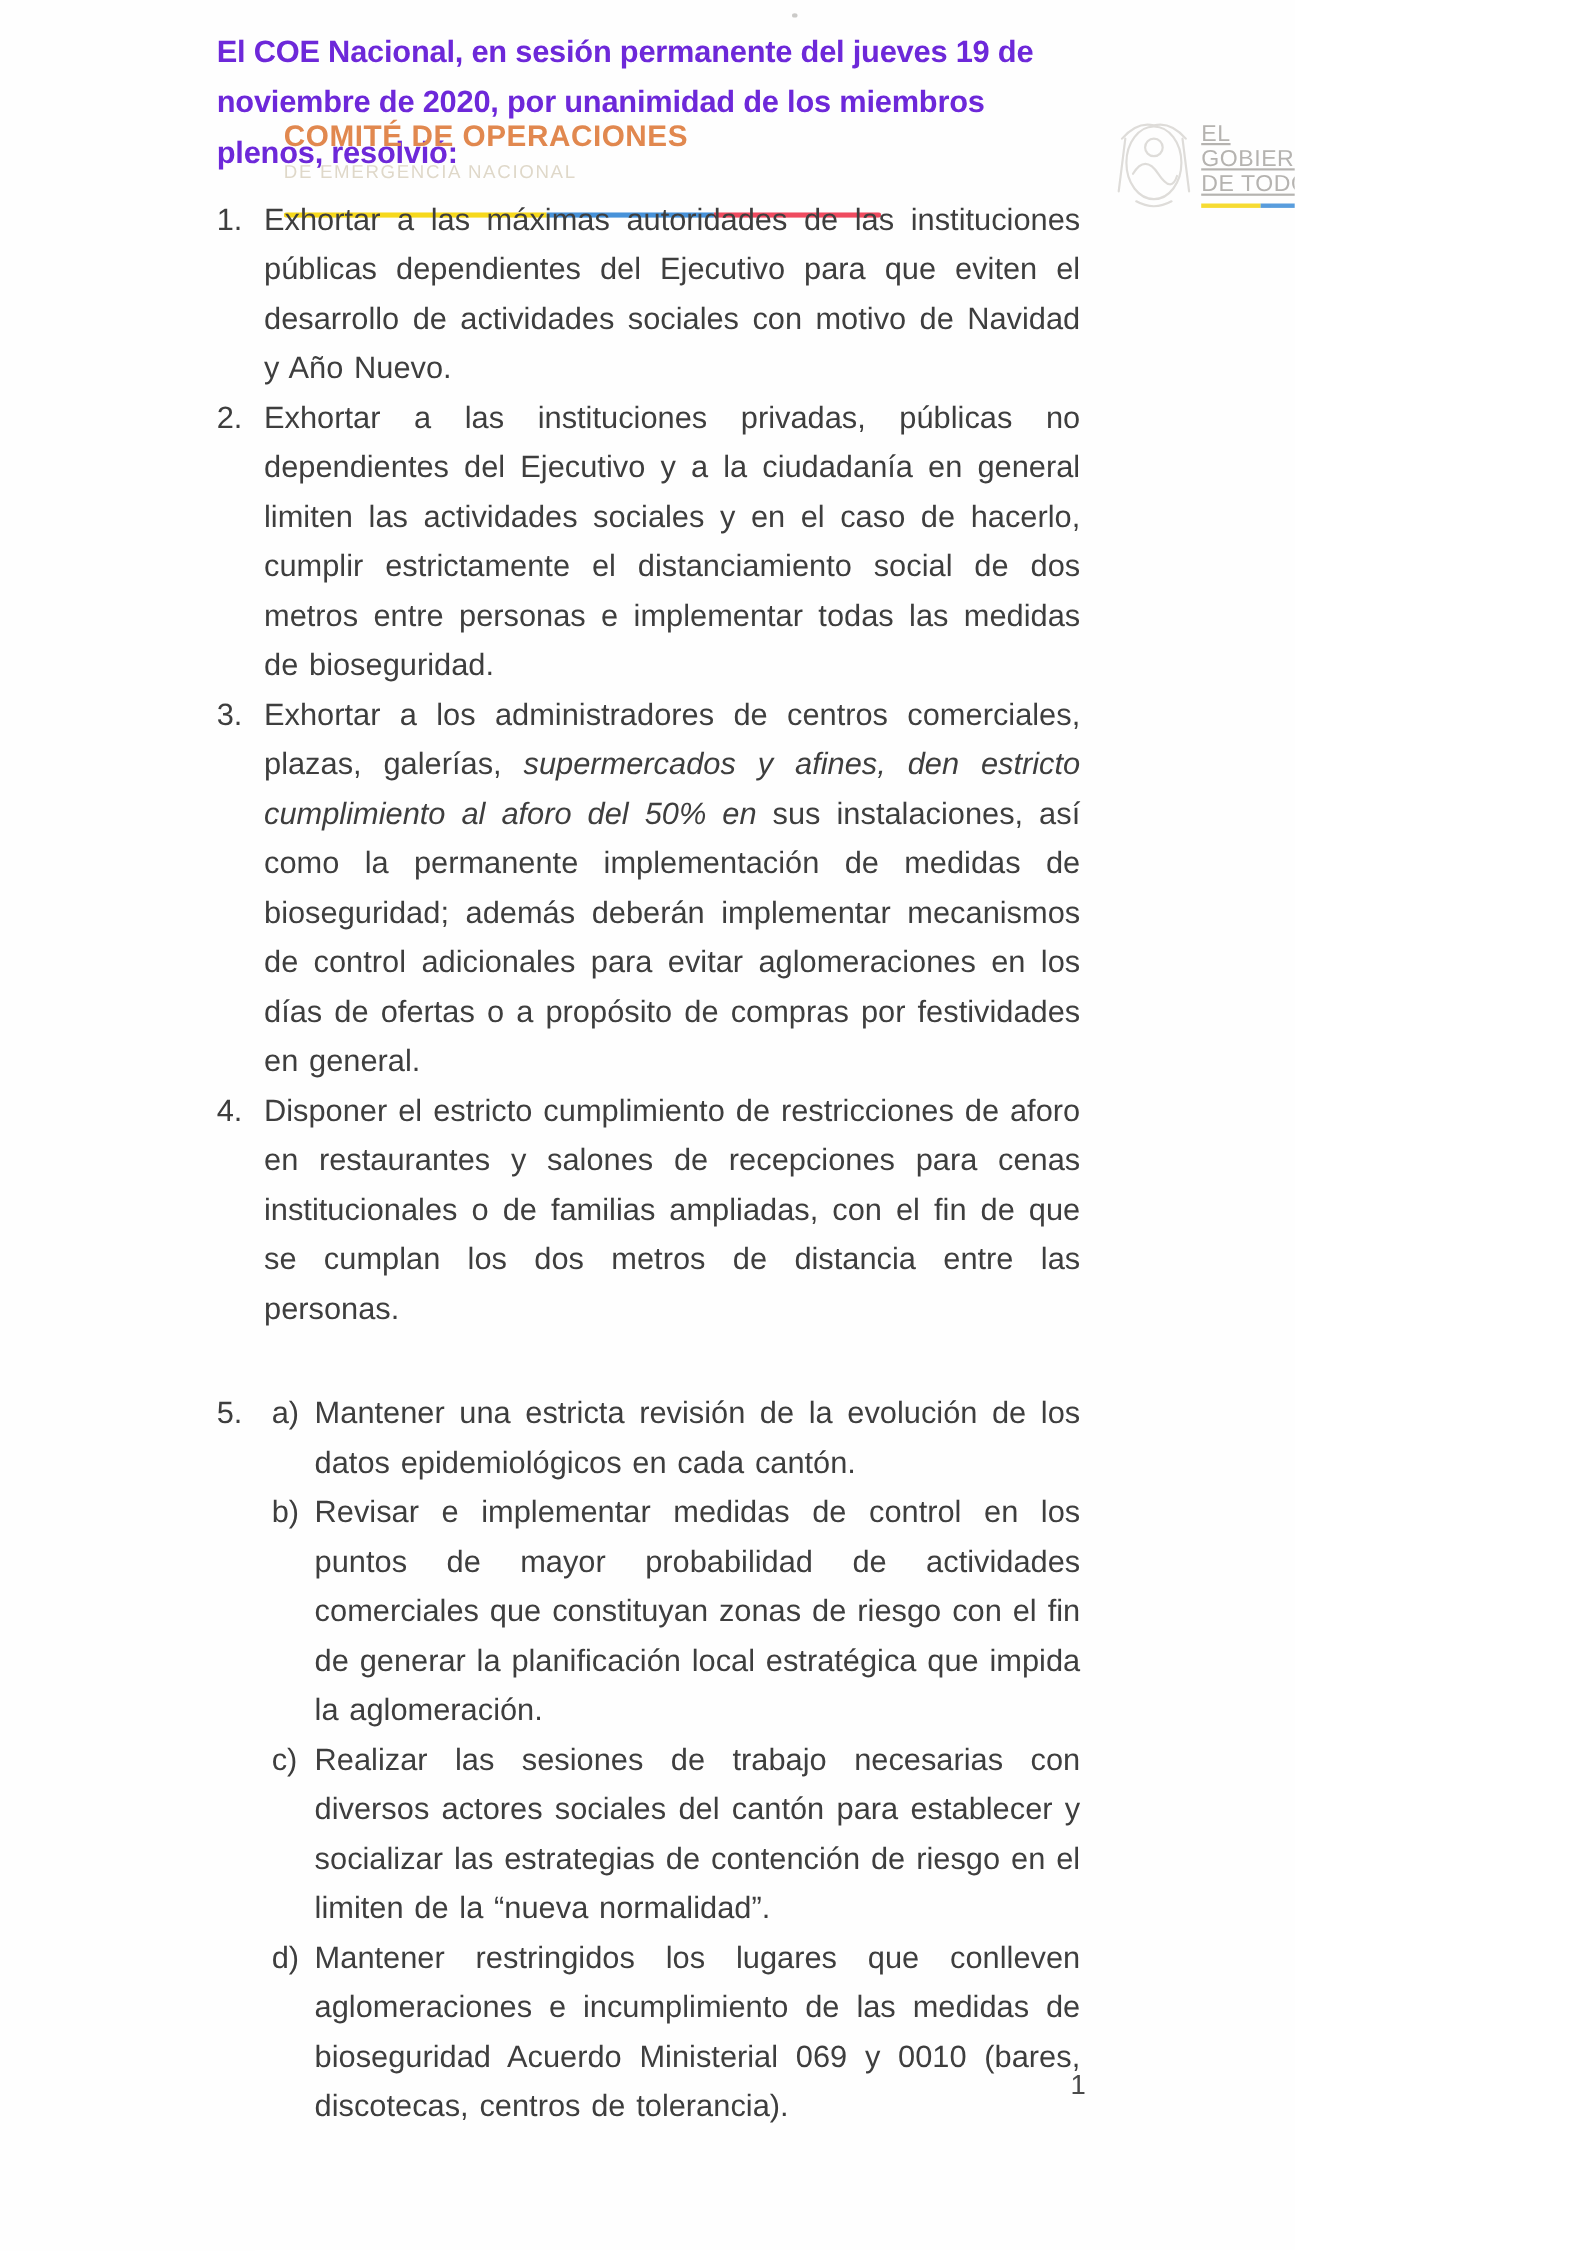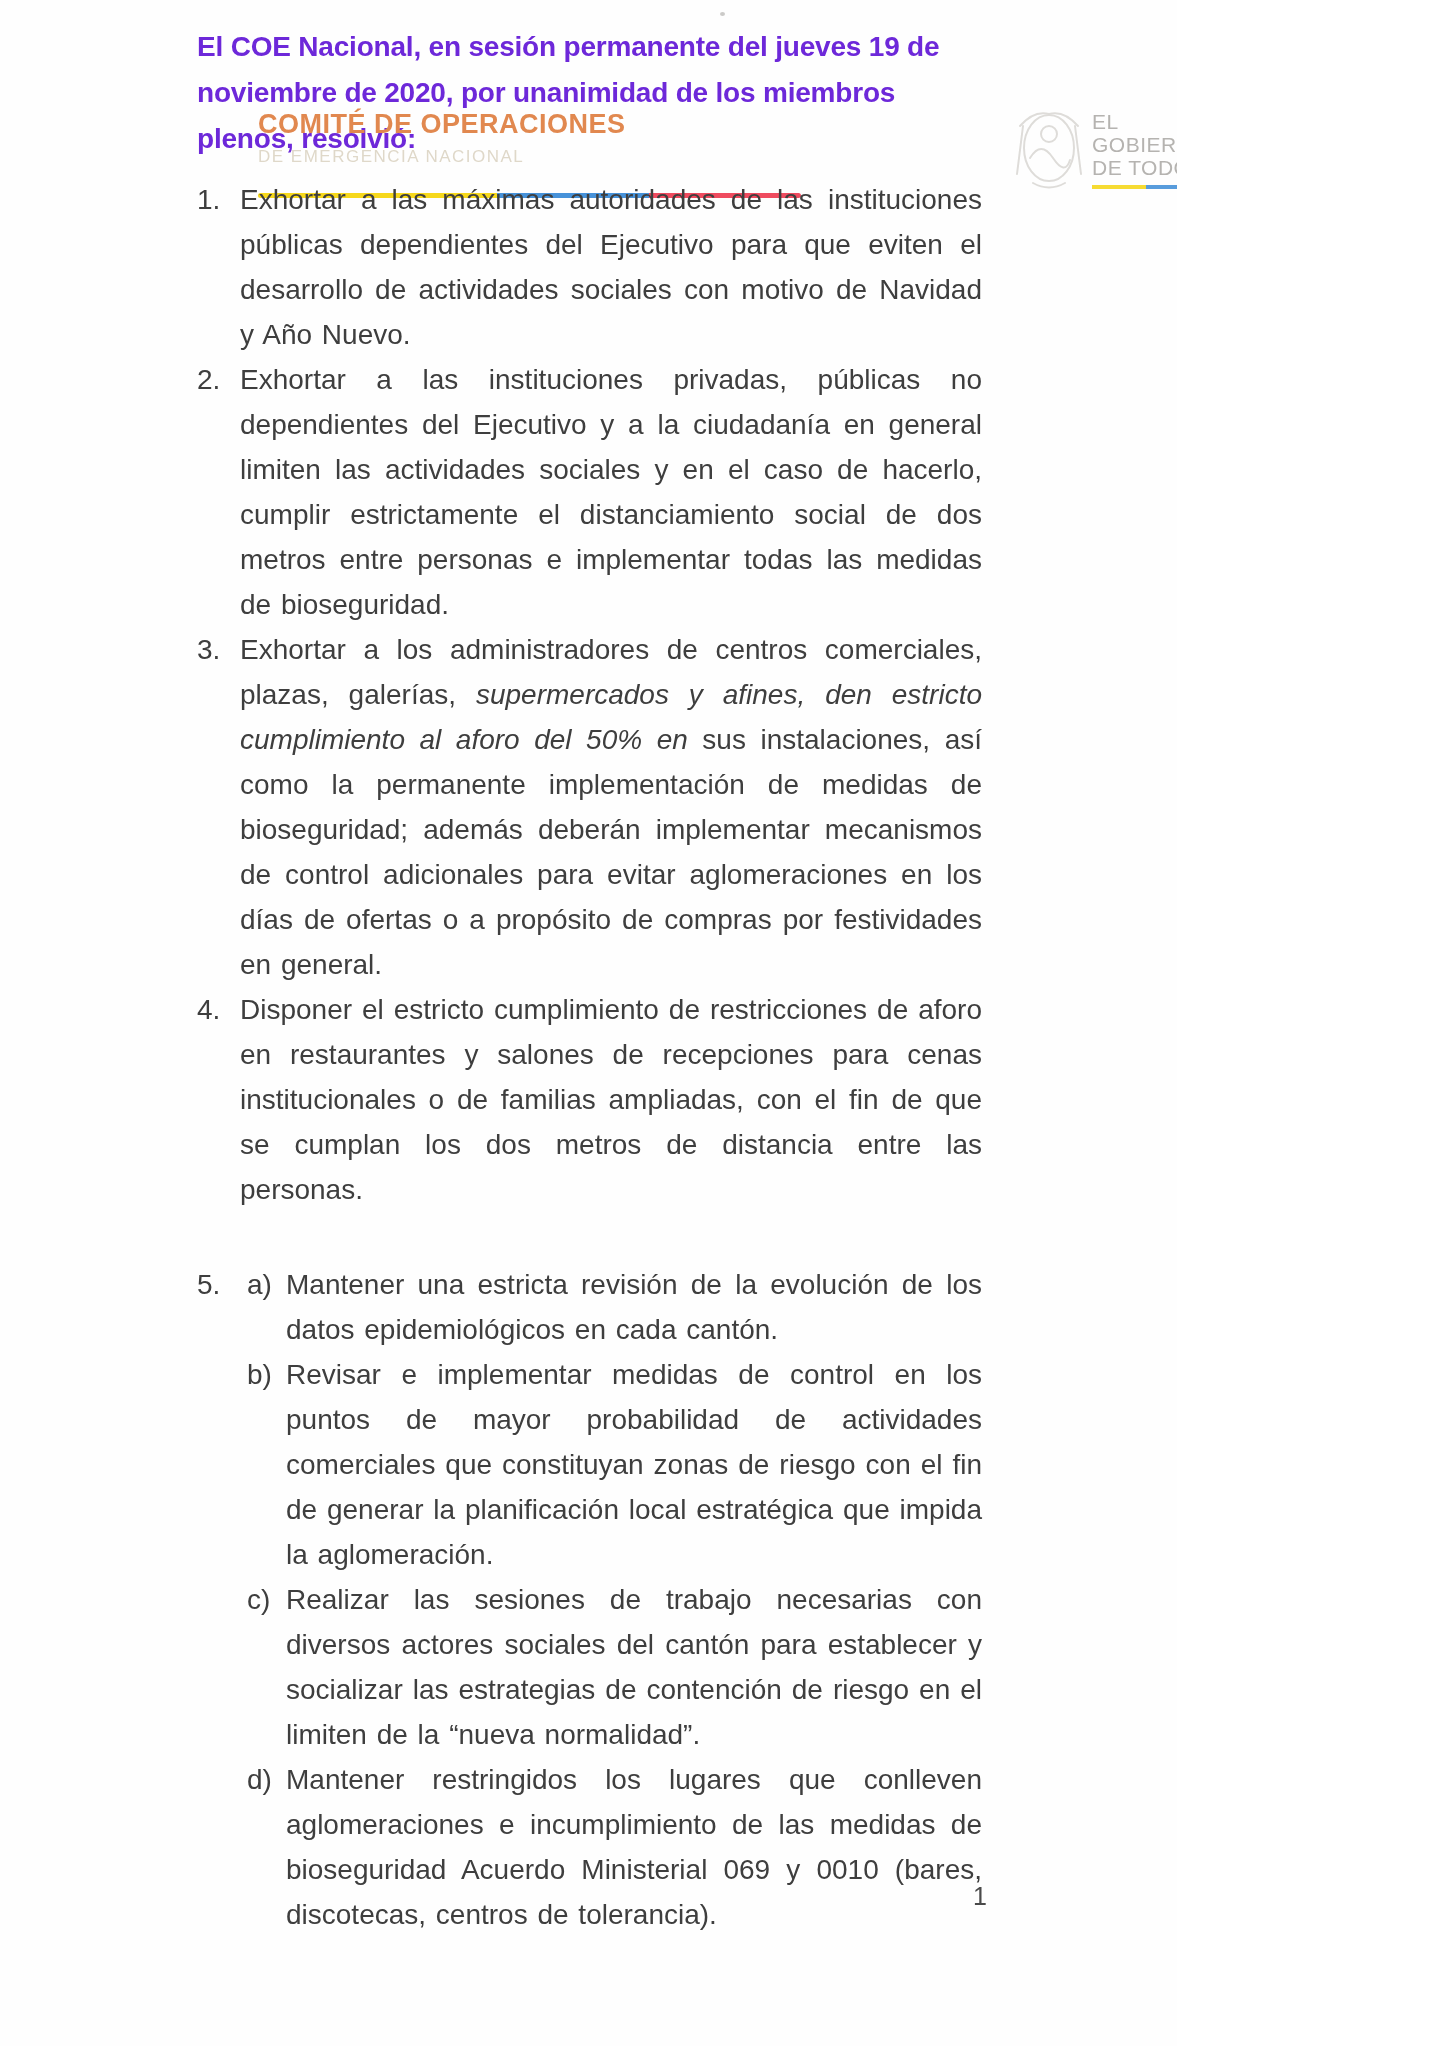--- a/index.html
+++ b/index.html
@@ -36,20 +36,21 @@
   }
   .tricolor .seg-y { width: 44%; background: var(--flag-yellow); }
   .tricolor .seg-b { width: 28%; background: var(--flag-blue); }
   .tricolor .seg-r { width: 28%; background: var(--flag-red); }
 
   .gov-emblem { position: absolute; left: 1012px; top: 96px; opacity: .85; }
   .gov-text {
     position: absolute; left: 1092px; top: 110px;
     font-size: 21px; line-height: 23px; letter-spacing: .5px;
     color: var(--logo-gray);
+    text-decoration: underline;
   }
   .mini-tricolor { display: flex; width: 128px; height: 4px; margin-top: 6px; opacity: .9; }
   .mini-tricolor .seg-y { width: 42%; background: var(--flag-yellow); }
   .mini-tricolor .seg-b { width: 29%; background: var(--flag-blue); }
   .mini-tricolor .seg-r { width: 29%; background: var(--flag-red); }
 
   
   .title-block { padding-top: 228px; text-align: center; }
   .doc-title { font-size: 31px; line-height: 34px; letter-spacing: 1px; color: var(--accent); }
   .title-underline {

